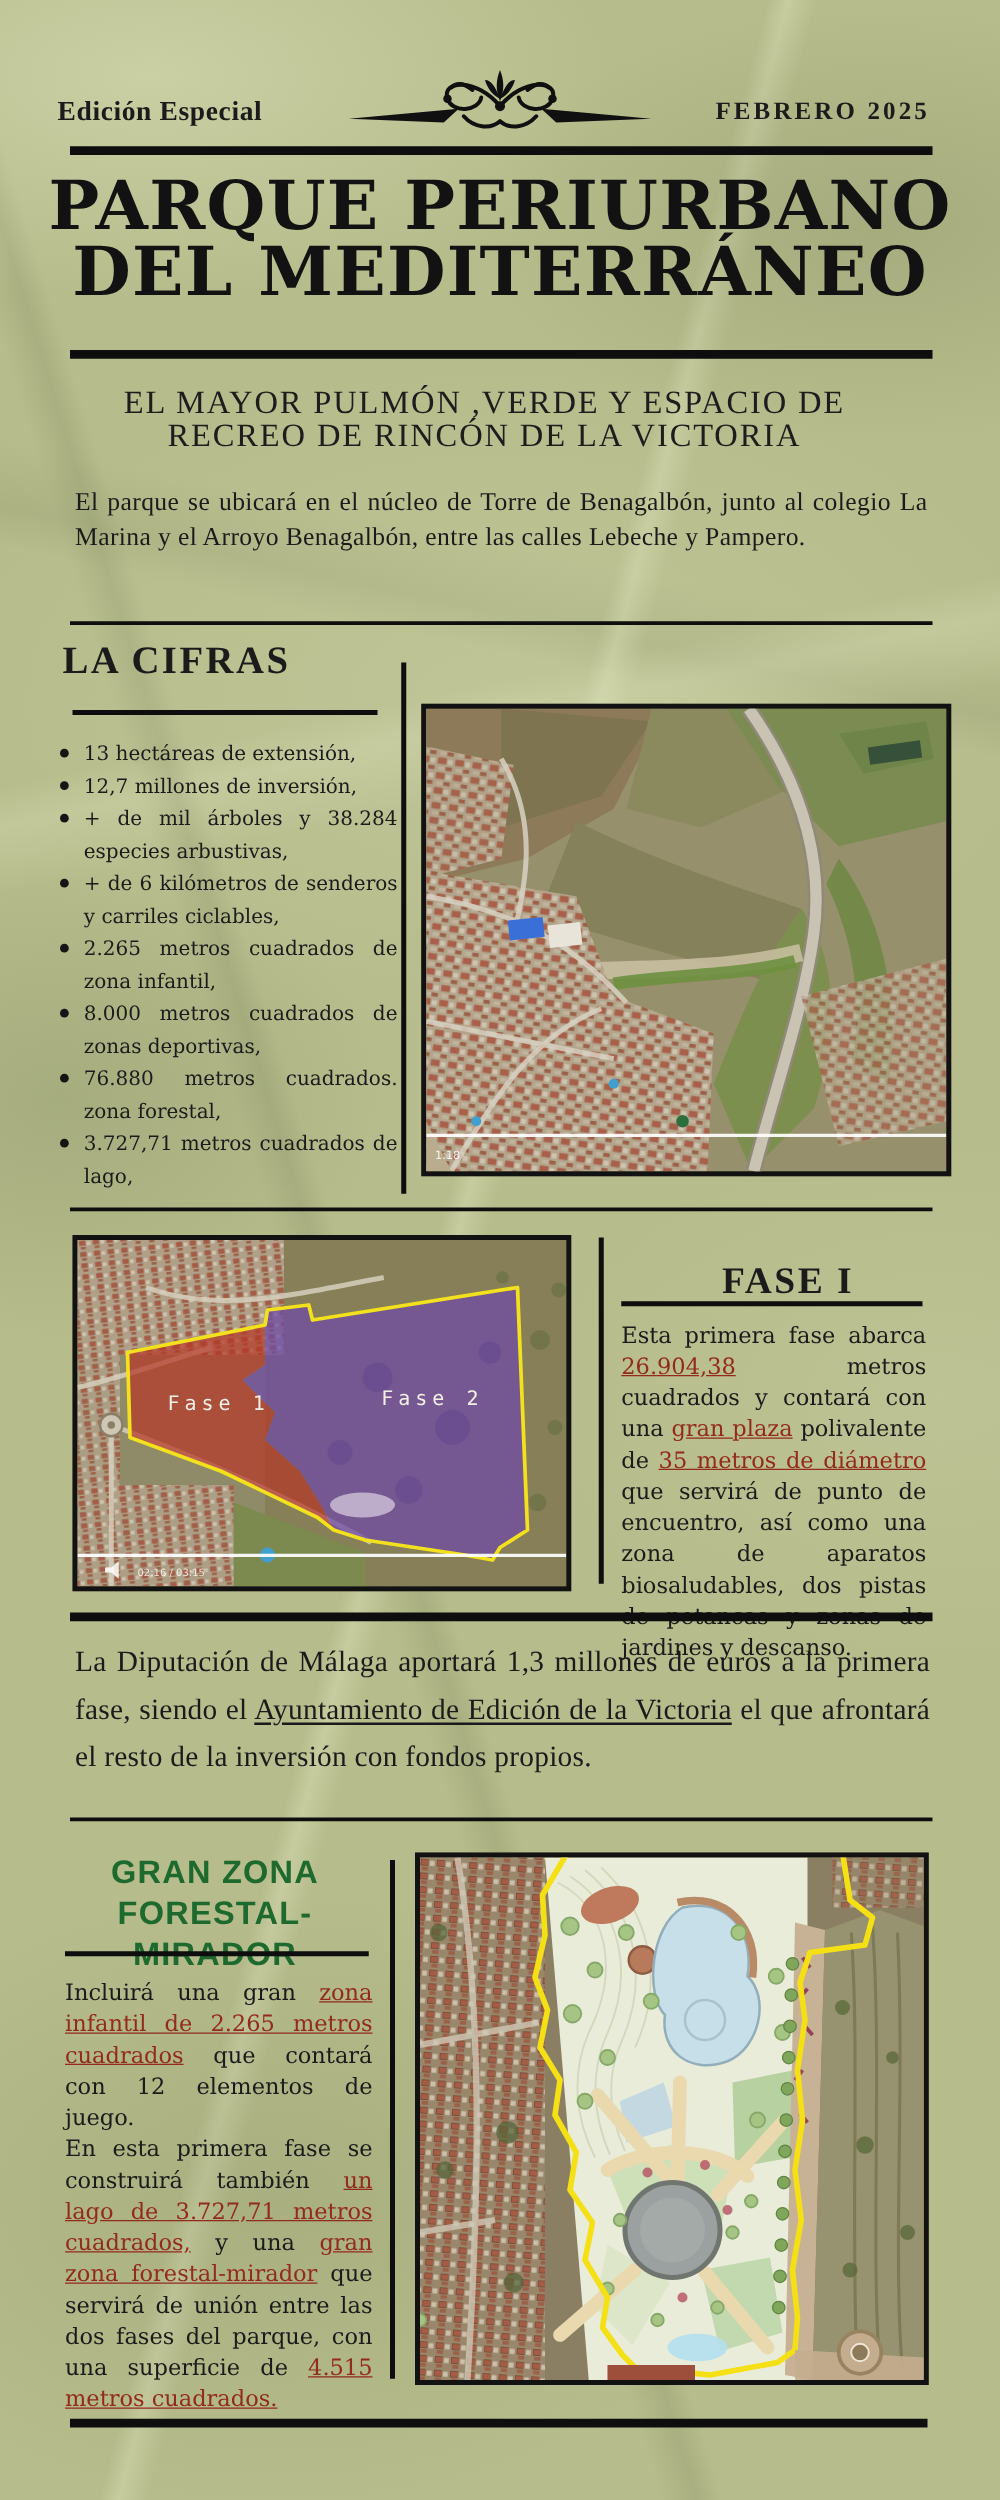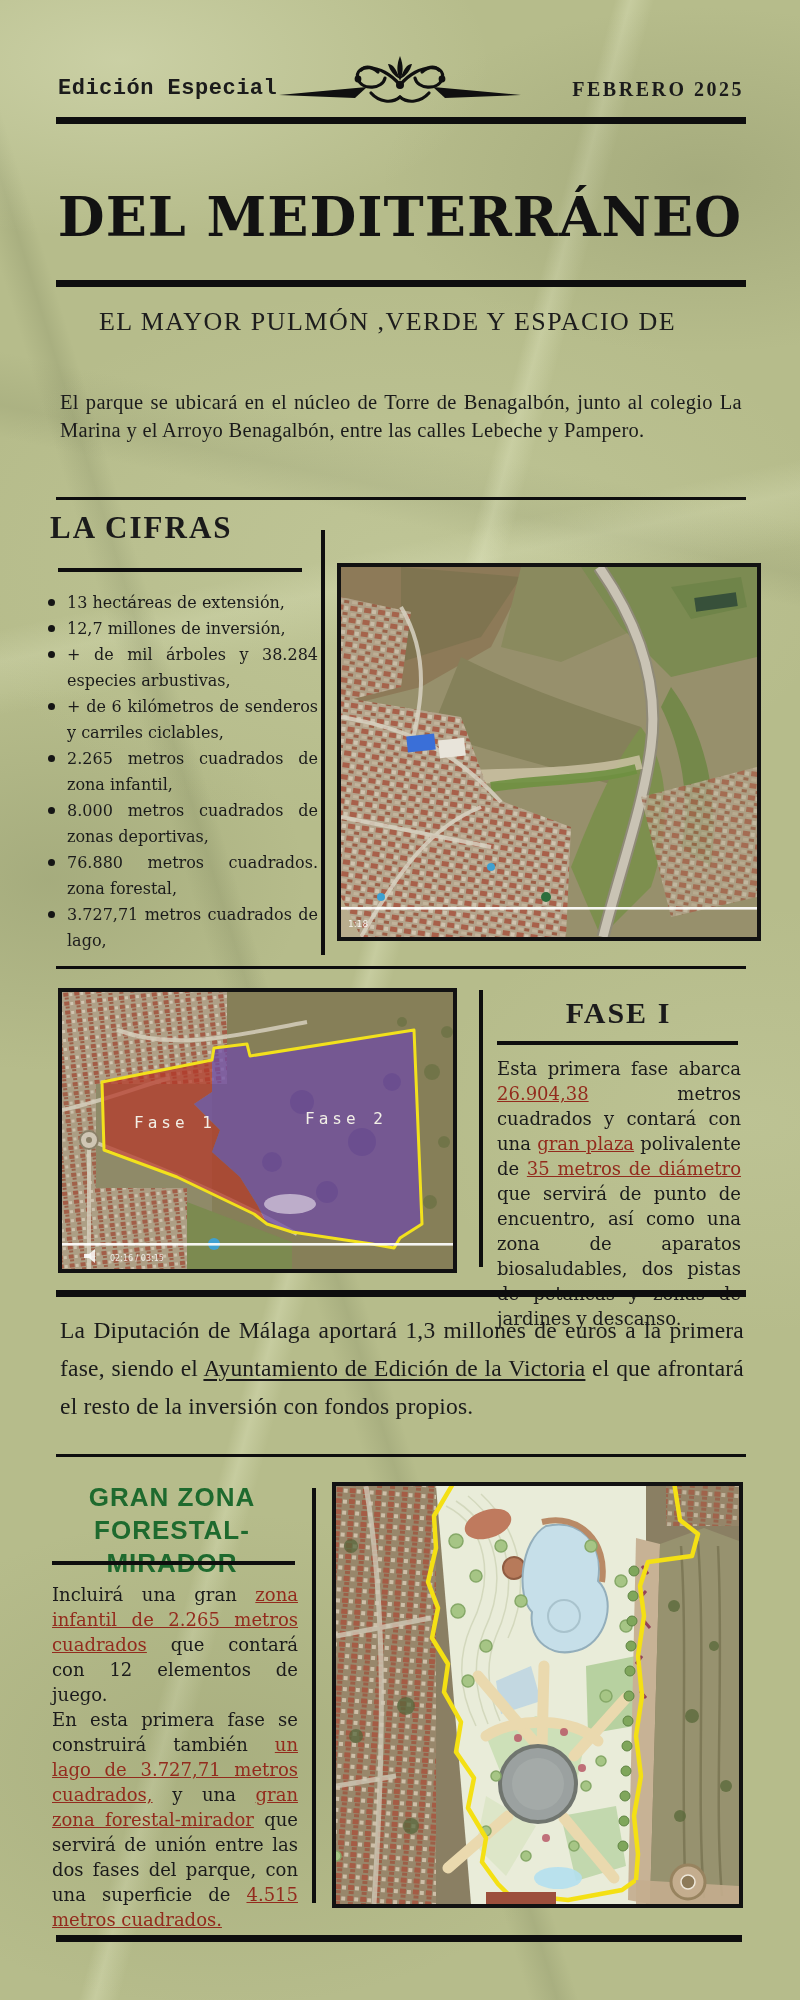--- a/index.html
+++ b/index.html
@@ -15,21 +15,21 @@
       radial-gradient(ellipse 620px 400px at 28% 88%, rgba(122,130,88,.22), transparent 62%),
       linear-gradient(105deg, transparent 46%, rgba(236,241,206,.30) 47.2%, transparent 49%),
       linear-gradient(253deg, transparent 59%, rgba(108,116,78,.18) 60.5%, transparent 62.5%),
       linear-gradient(168deg, transparent 29%, rgba(236,241,206,.22) 30.5%, transparent 33%),
       linear-gradient(12deg, transparent 72%, rgba(108,116,78,.14) 73.5%, transparent 76%);
     font-family:"DejaVu Serif", serif; color:#1b1b1b;
   }
   .abs{position:absolute;}
   .rule{background:#0e0e0e;}
   
-  .edition{left:58px; top:76px; font-family:Liberation Mono, monospace; font-size:22px; font-weight:600; letter-spacing:.5px;}
+  .edition{left:46px; top:76px; font-family:Liberation Serif, serif; font-size:22px; font-weight:600; letter-spacing:.5px;}
   .issue-date{right:56px; top:78px; font-family:"Liberation Serif",serif; font-size:20px; letter-spacing:2.5px; font-weight:600;}
   .ornament{left:50%; top:50px; transform:translateX(-50%);}
   .rule-1{left:56px; top:117px; width:690px; height:7px;}
   .main-title{left:0; top:138px; width:800px; text-align:center; font-family:"DejaVu Serif",serif;
     font-weight:800; font-size:54px; line-height:53px; letter-spacing:1px; color:#121212;}
   .rule-2{left:56px; top:280px; width:690px; height:7px;}
   
   .subtitle{left:0; top:308px; width:775px; text-align:center; font-family:"Liberation Serif",serif;
     font-size:26px; line-height:27px; letter-spacing:1.5px; color:#1d1d1d;}
   .intro-par{left:60px; top:389px; width:682px; font-family:"Liberation Serif",serif; font-size:20.5px;
@@ -104,28 +104,29 @@
         <path d="M113,14 C115,21 119,26 125,29 C121,19 118,14 113,14 Z"></path>
         <path d="M137,14 C135,21 131,26 125,29 C129,19 132,14 137,14 Z"></path>
       </g>
     </svg>
   </div>
   <div class="abs issue-date">FEBRERO 2025</div>
 
   <div class="abs rule rule-1"></div>
 
   <h1 class="abs main-title" style="margin:0">
-    <br>
+    <span>PARQUE PERIURBANO</span><br>
     <span>DEL MEDITERRÁNEO</span>
   </h1>
 
   <div class="abs rule rule-2"></div>
 
   <div class="abs subtitle">
     <span>EL MAYOR PULMÓN ,VERDE Y ESPACIO DE</span><br>
+    <span>RECREO DE RINCÓN DE LA VICTORIA</span>
   </div>
 
   <p class="abs intro-par" style="margin:0">El parque se ubicará en el núcleo de Torre de Benagalbón, junto al colegio La Marina y el Arroyo Benagalbón, entre las calles Lebeche y Pampero.</p>
 
   <div class="abs rule rule-3"></div>
 
   <h2 class="abs cifras-heading" style="margin:0">LA CIFRAS</h2>
   <div class="abs rule cifras-underline"></div>
   <ul class="abs cifras-list">
       <li>13 hectáreas de extensión,</li>
@@ -242,21 +243,21 @@
       <text x="243" y="132" font-family="DejaVu Sans Mono, monospace" font-size="16" letter-spacing="4" fill="#f2efe6">Fase 2</text>
 
       <rect x="0" y="251" width="391" height="2.6" fill="#ffffff" opacity=".92"></rect>
       <path d="M22,262 L27,262 L33,257 L33,271 L27,266 L22,266 Z" fill="#ffffff" opacity=".85"></path>
       <text x="48" y="269" font-family="DejaVu Sans, sans-serif" font-size="8" fill="#ffffff" opacity=".8">02:16 / 03:15</text>
     </svg>
   </div>
 
   <div class="abs vdiv vdiv-fase"></div>
 
-  <h2 class="abs fase-heading" style="margin:0">FASE I</h2>
+  <h2 class="abs fase-heading" style="margin:12px">FASE I</h2>
   <div class="abs rule fase-underline"></div>
   <p class="abs fase-par" style="margin:0"><span>Esta primera fase abarca </span><span class="c-red">26.904,38</span><span> metros cuadrados y contará con una </span><span class="c-red">gran plaza</span><span> polivalente de </span><span class="c-red">35 metros de diámetro</span><span> que servirá de punto de encuentro, así como una zona de aparatos biosaludables, dos pistas de petancas y zonas de jardines y descanso.</span></p>
 
   <div class="abs rule rule-5"></div>
 
   <p class="abs funding-par" style="margin:0"><span>La Diputación de Málaga aportará 1,3 millones de euros a la primera fase, siendo el </span><span class="u">Ayuntamiento de Edición de la Victoria</span><span> el que afrontará el resto de la inversión con fondos propios.</span></p>
 
   <div class="abs rule rule-6"></div>
 
   <h2 class="abs gz-heading" style="margin:0">

